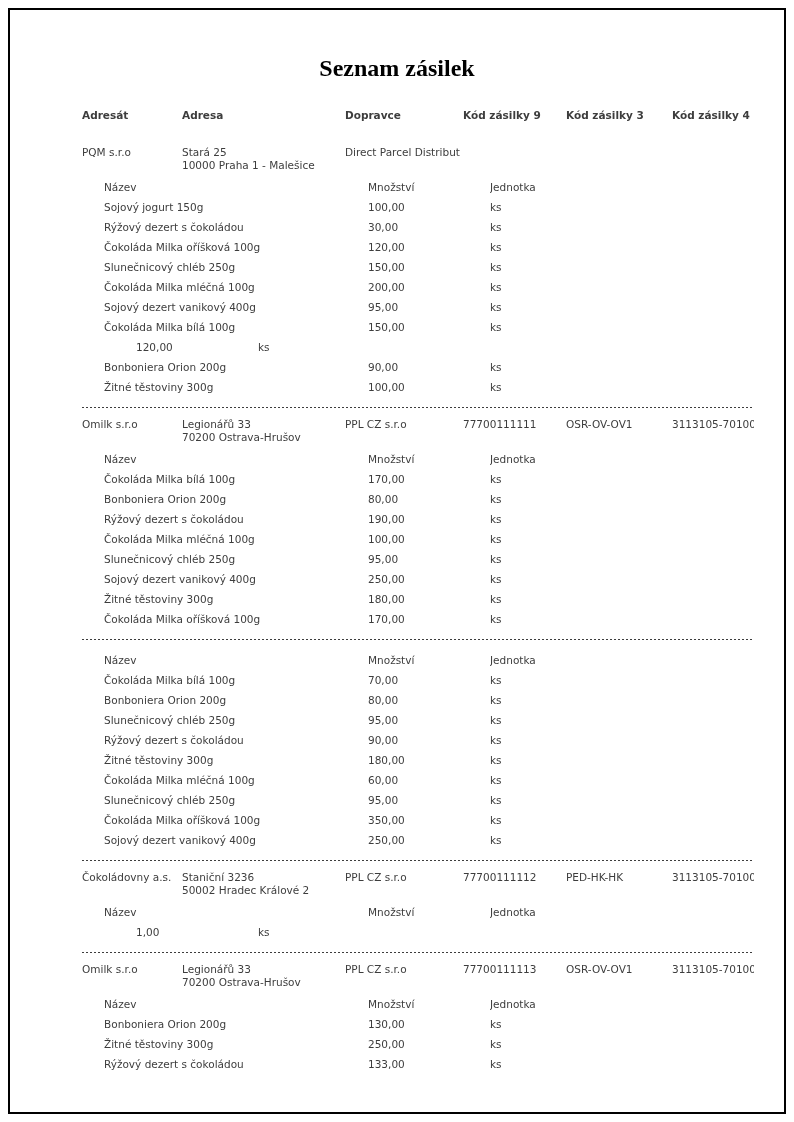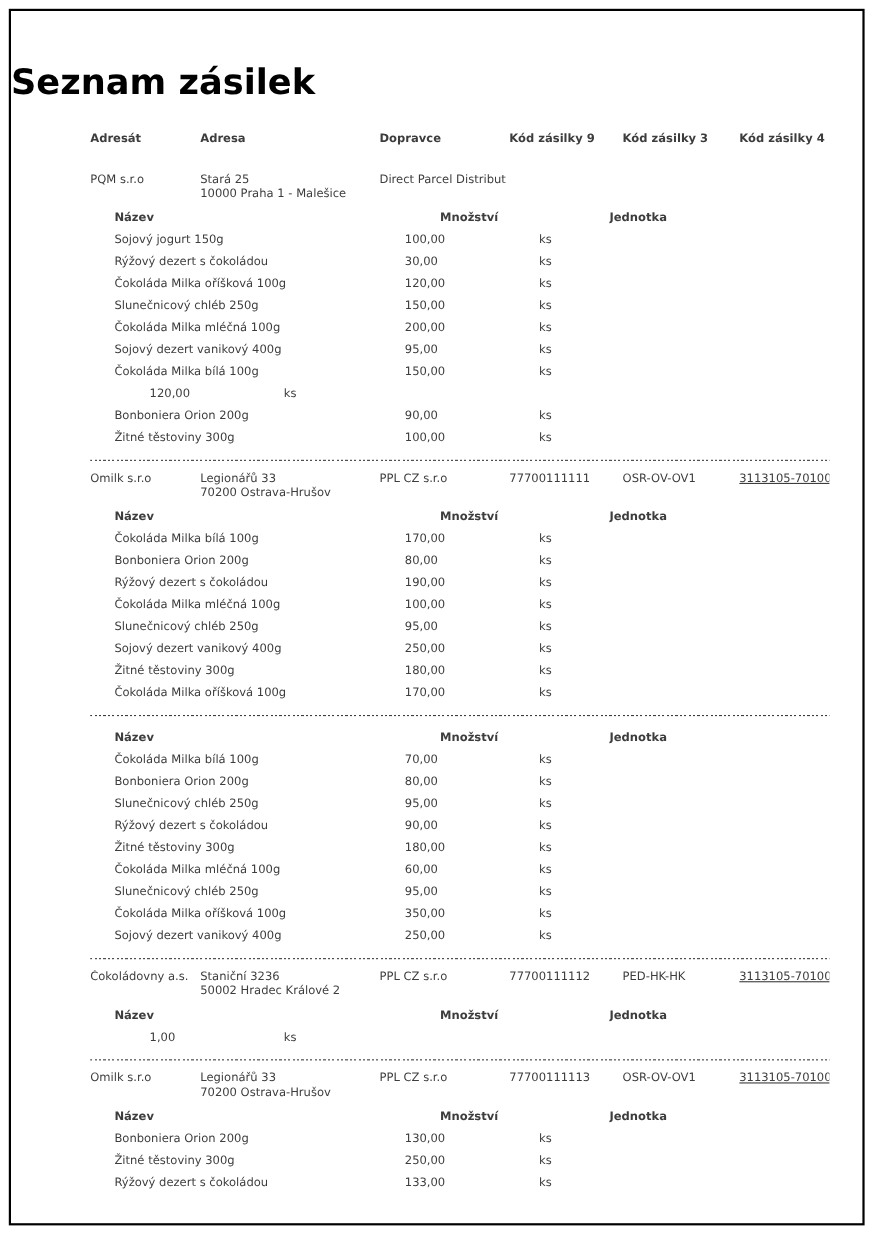--- a/index.html
+++ b/index.html
@@ -3,37 +3,37 @@
 <meta charset="utf-8">
 <style>
   html,body{margin:0;padding:0;background:#fff;}
   .page{
     position:relative;width:794px;height:1122px;background:var(--bg,#fff);
     font-family:"DejaVu Sans","Liberation Sans",sans-serif;
     color:var(--text,#3d3d3d);overflow:hidden;
   }
   .frame{position:absolute;left:8px;top:8px;right:8px;bottom:8px;border:2px solid var(--border,#000);overflow:hidden;}
   .title{
-    font-size:32px;font-weight:bold;color:var(--title,#000);
-    margin:45px 0 26px 0;letter-spacing:0;
+    text-align:center;font-size:24px;font-weight:bold;color:var(--title,#000);
+    margin:45px 0 26px 0;letter-spacing:0;font-family:Liberation Serif, serif;
   }
   .content{padding:0 30px 0 72px;}
   .row{display:flex;font-size:10.5px;line-height:20px;}
   .cell{white-space:nowrap;overflow:hidden;}
   .c1{width:100px;}
   .c2{width:146px;}
   .c3{width:118px;overflow:visible;margin-left:17px;}
   .c4{width:103px;}
   .c5{width:106px;}
-  .c6{flex:1;min-width:0;text-decoration:underline;}
+  .c6{flex:1;min-width:0;}
   .hdr-main{font-weight:bold;line-height:14px;margin-bottom:24px;}
   .clip2{display:inline-block;width:78px;overflow:hidden;white-space:nowrap;vertical-align:top;}
   .clip4{display:inline-block;width:90px;overflow:hidden;white-space:nowrap;vertical-align:top;}
   .addr-row{line-height:13px;margin-bottom:5px;}
-  .item-hdr{font-weight:bold;gap:32px;}
+  .item-hdr{font-weight:normal;}
   .item-hdr,.item-row{padding-left:22px;}
   .i-name{width:232px;}
   .i-qty{width:122px;margin-left:32px;}
   .i-unit{flex:1;min-width:0;}
   .dashed-sep{
     height:1px;margin:10px 0;
     background:repeating-linear-gradient(90deg,var(--text,#3d3d3d) 0 2px,transparent 2px 4px);
   }
 </style>
 </head>

